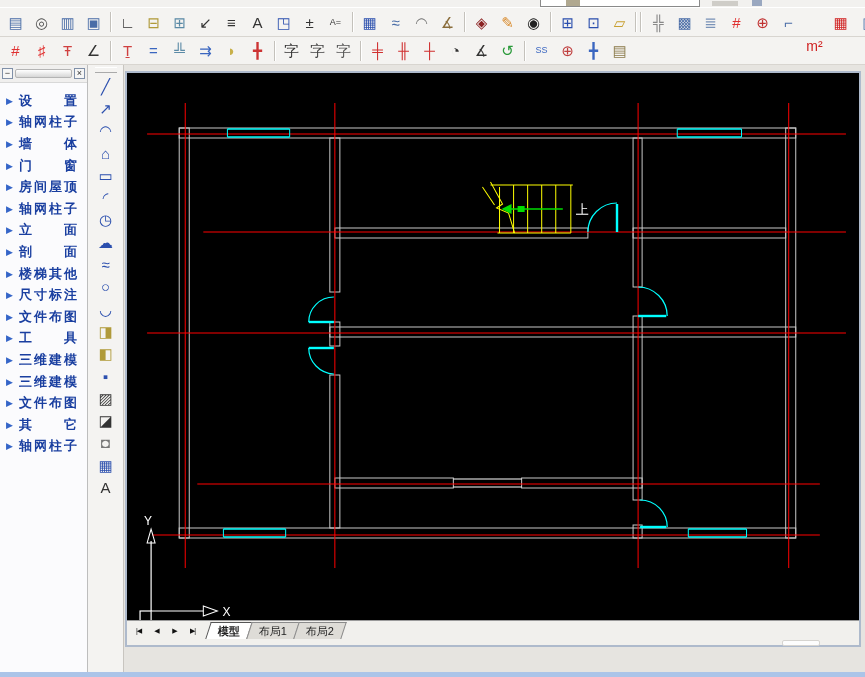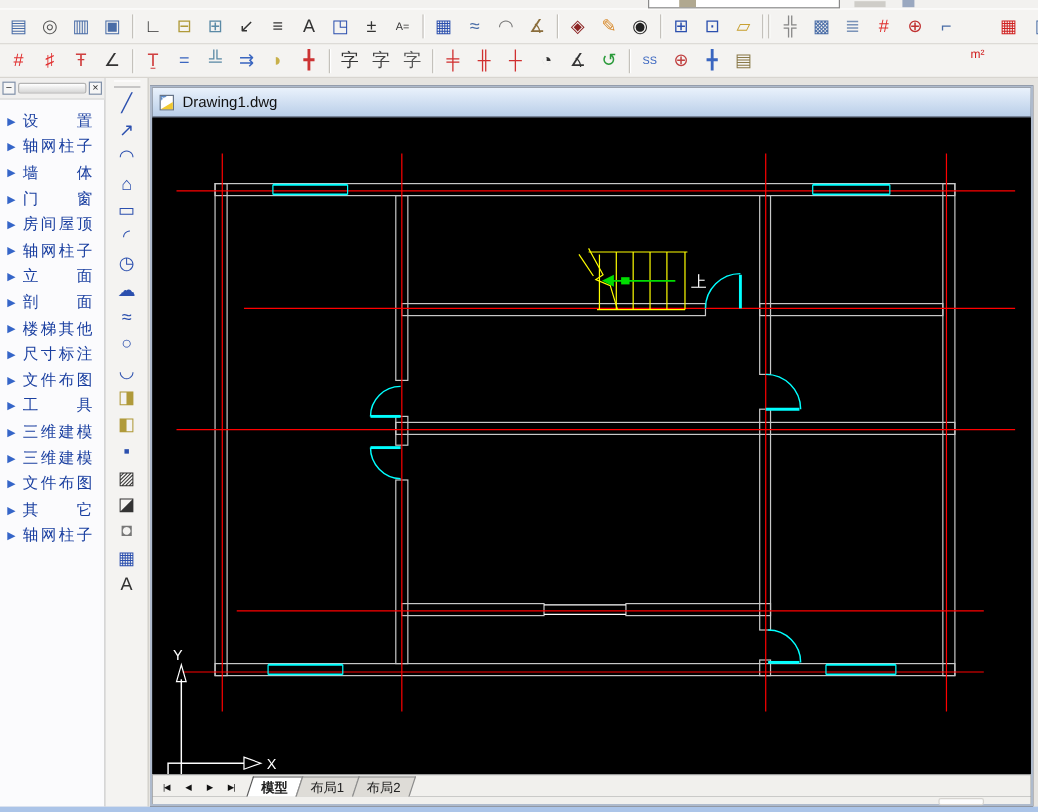--- a/index.html
+++ b/index.html
@@ -25,21 +25,21 @@
   .main{display:flex;height:607px;}
   
   .palette{width:88px;background:#fbfbfd;border-right:1px solid #bdbdbd;box-sizing:border-box;}
   .pal-head{height:15px;display:flex;align-items:center;gap:2px;padding:1px 2px;background:#f0efee;border-bottom:1px solid #d8d8d8;}
   .win-btn{width:11px;height:11px;box-sizing:border-box;border:1px solid #8090a8;background:#f6f6f6;
            font-size:9px;line-height:8px;text-align:center;color:#333;flex:none;}
   .grip-bar{flex:1;height:7px;border:1px solid #b4b4b4;border-radius:2px;background:linear-gradient(#ffffff,#d6d6d6);}
   .pal-items{padding-top:7px;}
   .p-item{height:21.6px;display:flex;align-items:center;padding-left:6px;cursor:default;}
   .p-arrow{color:#3565c8;font-size:9px;margin-right:6px;flex:none;}
-  .p-label{color:#1a3fa0;font-size:13px;font-weight:400;width:58px;text-align:justify;text-align-last:justify;white-space:nowrap;}
+  .p-label{color:#1a3fa0;font-size:13px;font-weight:700;width:58px;text-align:justify;text-align-last:justify;white-space:nowrap;}
   
   .drawbar{width:36px;background:#f4f3f1;border-right:1px solid #c8c5c0;box-sizing:border-box;
            display:flex;flex-direction:column;align-items:center;padding-top:1px;}
   .dt-grip{width:22px;height:4px;border-top:1px solid #ffffff;border-bottom:1px solid #aaaaaa;margin:1px 0 2px 0;}
   .dt-btn{width:26px;height:22.3px;display:flex;align-items:center;justify-content:center;font-size:15px;line-height:1;flex:none;}
   
   .mdi{flex:1;background:#e6e4e0;position:relative;}
   .child{position:absolute;left:1px;top:6px;right:4px;border:2px solid #aebacc;background:#000;}
   .title{height:24px;background:linear-gradient(#eaf2fc,#b9cee8);display:flex;align-items:center;
          gap:5px;padding-left:5px;font-size:12.5px;color:#111;border-bottom:1px solid #98a8c0;}
@@ -157,21 +157,21 @@
       <div class="tb-btn">
         <span style="color: rgb(224, 48, 48);">#</span>
       </div>
       <div class="tb-btn">
         <span style="color: rgb(192, 48, 48);">⊕</span>
       </div>
       <div class="tb-btn">
         <span style="color: rgb(74, 109, 167);">⌐</span>
       </div>
       <div class="tb-btn">
-        <span style="color: rgb(208, 32, 32); font-size: 10px; margin-top: 48px;">m²</span>
+        <span style="color: rgb(208, 32, 32); font-size: 14px; margin-top: 48px;">m²</span>
       </div>
       <div class="tb-btn">
         <span style="color: rgb(208, 32, 32);">▦</span>
       </div>
       <div class="tb-btn">
         <span style="color: rgb(74, 109, 167);">▯</span>
       </div>
     </div>
   <div class="toolbar row2">
       <div class="tb-btn">
@@ -386,31 +386,20 @@
             <span style="color: rgb(43, 79, 174);">▦</span>
           </div>
           <div class="dt-btn">
             <span style="color: rgb(51, 51, 51);">A</span>
           </div>
         </div>
     </div>
 
     <div class="mdi">
       <div class="child">
-        <div class="title">
-          <span style="display:inline-flex;">
-            <svg width="15" height="15" viewBox="0 0 15 15">
-              <rect x="1.5" y="1.5" width="11" height="12" fill="#ffffff" stroke="#667488" stroke-width="1"></rect>
-              <polygon points="2,13 12,13 12,7" fill="#f0c830"></polygon>
-              <polygon points="2,2 7,2 2,6" fill="#5a8ac8"></polygon>
-              <path d="M3 3 L5 5 M5 3 L3 5" stroke="#ffffff" stroke-width="0.8"></path>
-            </svg>
-          </span>
-          <span>Drawing1.dwg</span>
-        </div>
 
         <div class="canvas">
           <svg id="plan-svg" viewBox="0 0 729 547" preserveAspectRatio="none">
               <rect x="52" y="55" width="614" height="10" fill="none" stroke="#c8c8c8" stroke-width="1"></rect>
               <rect x="52" y="55" width="10" height="410" fill="none" stroke="#c8c8c8" stroke-width="1"></rect>
               <rect x="656" y="55" width="10" height="410" fill="none" stroke="#c8c8c8" stroke-width="1"></rect>
               <rect x="52" y="455" width="614" height="10" fill="none" stroke="#c8c8c8" stroke-width="1"></rect>
               <rect x="202" y="65" width="10" height="154" fill="none" stroke="#c8c8c8" stroke-width="1"></rect>
               <rect x="202" y="249" width="10" height="24" fill="none" stroke="#c8c8c8" stroke-width="1"></rect>
               <rect x="202" y="302" width="10" height="153" fill="none" stroke="#c8c8c8" stroke-width="1"></rect>

